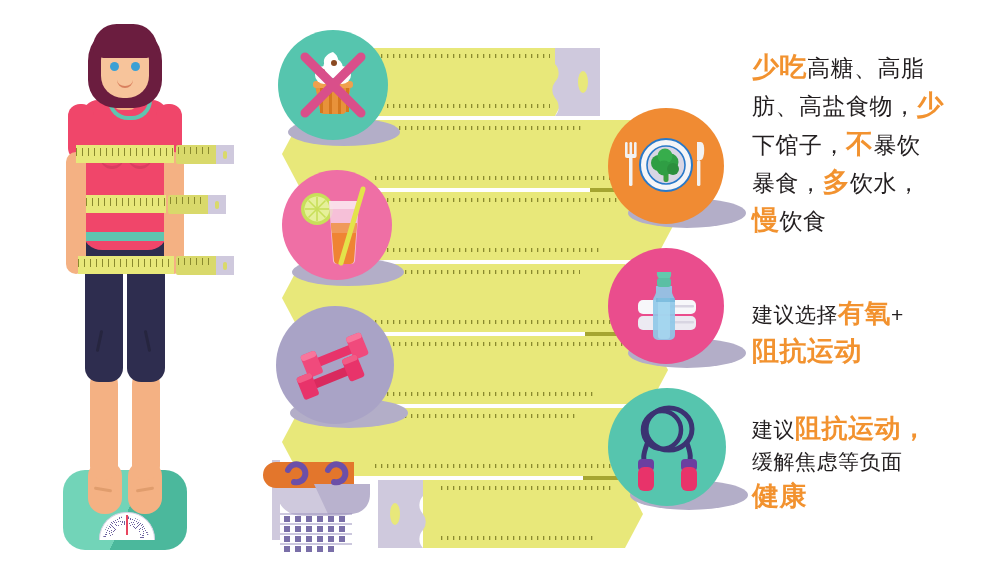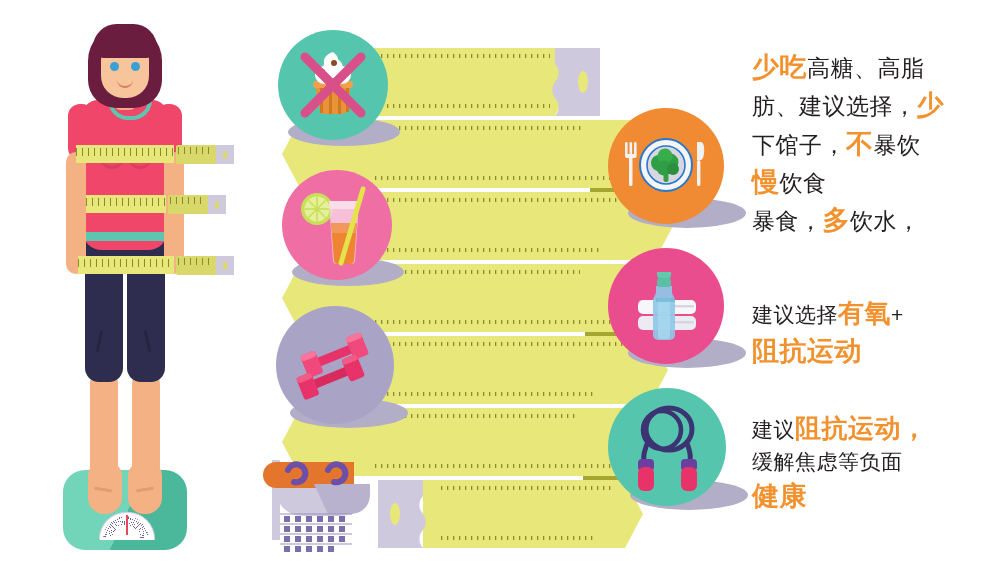--- a/index.html
+++ b/index.html
@@ -439,30 +439,30 @@
     </svg>
   </div>
 
   <div id="text-panel">
 
     <div class="tblock" id="block1" style="top:48px;">
       <div class="tline">
         <span class="hl">少吃</span><span>高糖、高脂</span>
       </div>
       <div class="tline">
-        <span>肪、建议选择，</span><span class="hl">少</span>
+        <span>肪、高盐食物，</span><span class="hl">少</span>
       </div>
       <div class="tline">
         <span>下馆子，</span><span class="hl">不</span><span>暴饮</span>
       </div>
       <div class="tline">
+        <span>暴食，</span><span class="hl">多</span><span>饮水，</span>
+      </div>
+      <div class="tline">
         <span class="hl">慢</span><span>饮食</span>
-      </div>
-      <div class="tline">
-        <span>暴食，</span><span class="hl">多</span><span>饮水，</span>
       </div>
     </div>
 
     <div class="tblock" id="block2" style="top:295px;">
       <div class="tline">
         <span>建议选择</span><span class="hl">有氧</span><span>+</span>
       </div>
       <div class="tline l2">
         <span class="hl-big">阻抗运动</span>
       </div>

